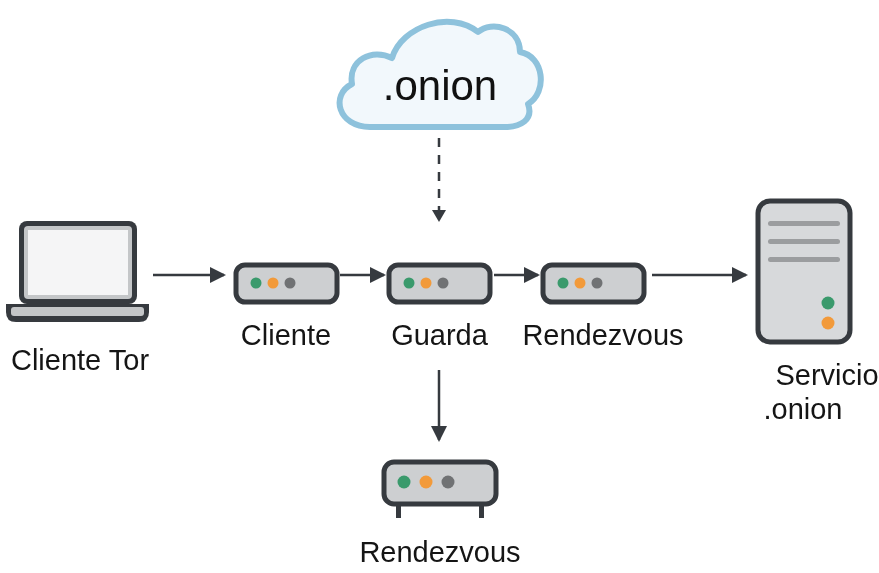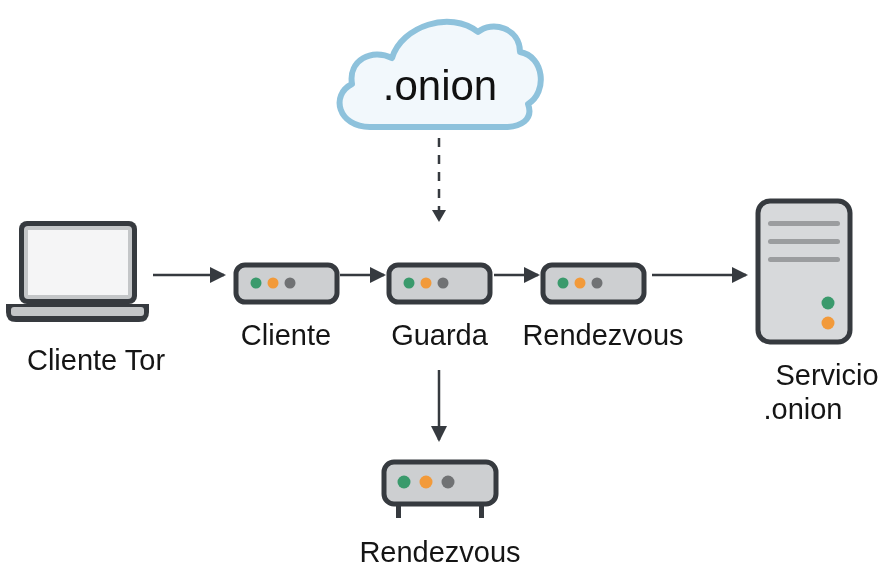--- a/index.html
+++ b/index.html
@@ -81,19 +81,19 @@
     <circle cx="404" cy="482" r="6.5" fill="#3a9a6c"></circle>
     <circle cx="426" cy="482" r="6.5" fill="#f29a3a"></circle>
     <circle cx="448" cy="482" r="6.5" fill="#707274"></circle>
     <rect x="396" y="504" width="5" height="14" fill="#363a3f"></rect>
     <rect x="479" y="504" width="5" height="14" fill="#363a3f"></rect>
   </g>
 </svg>
 
 <div class="cloud-label" style="left:360px; top:62px; width:160px;">.onion</div>
 
-<div class="label" style="left:0px; top:343px; width:160px;padding-left:16px;">Cliente Tor</div>
+<div class="label" style="left:0px; top:343px; width:160px;">Cliente Tor</div>
 <div class="label" style="left:221px; top:318px; width:130px;">Cliente</div>
 <div class="label" style="left:377px; top:318px; width:125px;">Guarda</div>
 <div class="label" style="left:513px; top:318px; width:180px;">Rendezvous</div>
 <div class="label" style="left:752px; top:358px; width:150px;">Servicio</div>
 <div class="label" style="left:728px; top:392px; width:150px;">.onion</div>
 <div class="label" style="left:350px; top:535px; width:180px;">Rendezvous</div>
 
 </body></html>

